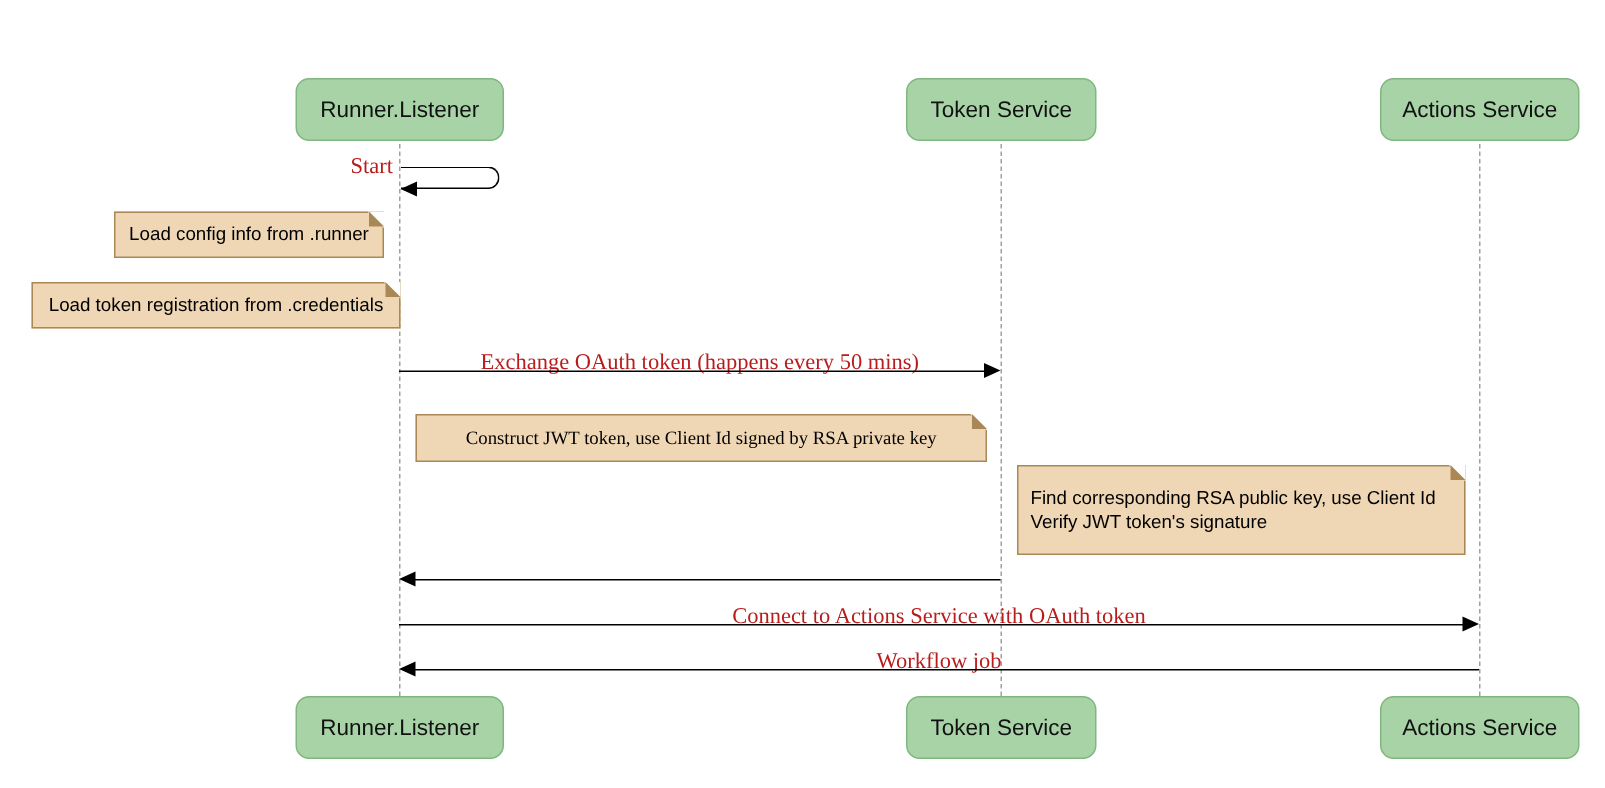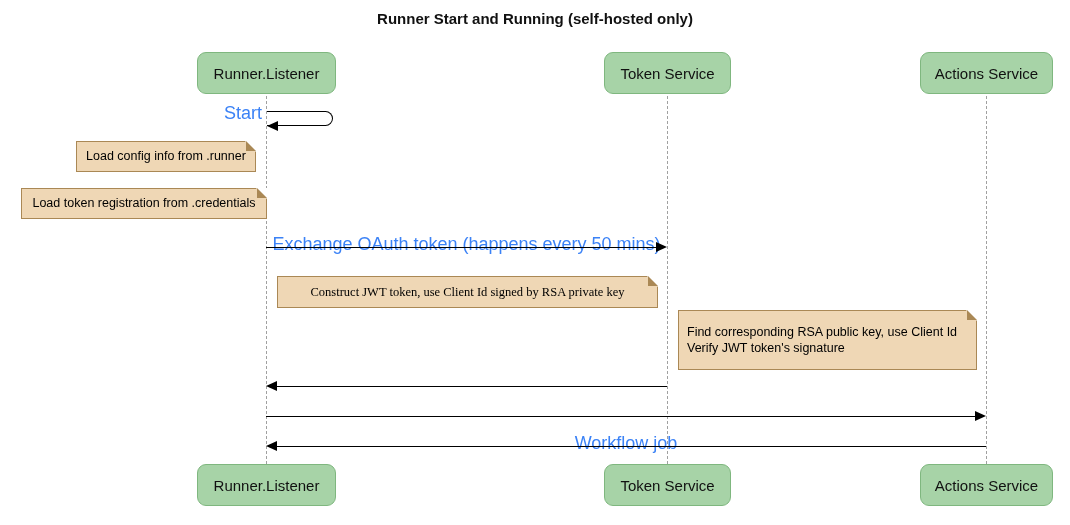--- a/index.html
+++ b/index.html
@@ -38,23 +38,24 @@
     border-left: 1px dashed var(--lifeline, #a0a0a0);
   }
   .msg-line {
     position: absolute;
     height: 0;
     border-top: 1px solid var(--arrow, #000);
   }
   .msg-label {
     position: absolute;
     text-align: center;
-    font-size: 18px;
-    color: #3b82f6;
+    font-size: 15px;
+    color: #b91c1c;
     white-space: nowrap;
+    font-family: Liberation Serif, serif;
   }
   .arrow-right {
     position: absolute; width: 0; height: 0;
     border-top: 5px solid transparent;
     border-bottom: 5px solid transparent;
     border-left: 11px solid var(--arrow, #000);
   }
   .arrow-left {
     position: absolute; width: 0; height: 0;
     border-top: 5px solid transparent;
@@ -98,21 +99,20 @@
     width: 0; height: 0;
     border-bottom: 10px solid var(--note-border, #aa8855);
     border-right: 10px solid transparent;
   }
 </style>
 </head>
 <body>
 
 <div class="canvas">
 
-  <div class="title">Runner Start and Running (self-hosted only)</div>
 
   <div class="lifeline" style="left:266px; top:86px; height:378px;"></div>
   <div class="lifeline" style="left:667px; top:86px; height:378px;"></div>
   <div class="lifeline" style="left:986px; top:86px; height:378px;"></div>
 
   <div class="participant" style="left:197px; top:52px; width:139px;">
     <span>Runner.Listener</span>
   </div>
   <div class="participant" style="left:604px; top:52px; width:127px;">
     <span>Token Service</span>
@@ -142,20 +142,21 @@
   </div>
 
   <div class="note left-text" style="left:678px; top:310px; width:299px; height:60px;">
     <span>Find corresponding RSA public key, use Client Id
 Verify JWT token's signature</span>
   </div>
 
   <div class="msg-line" style="left:276px; top:386px; width:391px;"></div>
   <div class="arrow-left" style="left:266px; top:381px;"></div>
 
+  <div class="msg-label" style="left:266px; top:403px; width:720px;">Connect to Actions Service with OAuth token</div>
   <div class="msg-line" style="left:266px; top:416px; width:711px;"></div>
   <div class="arrow-right" style="left:975px; top:411px;"></div>
 
   <div class="msg-label" style="left:266px; top:433px; width:720px;">Workflow job</div>
   <div class="msg-line" style="left:276px; top:446px; width:710px;"></div>
   <div class="arrow-left" style="left:266px; top:441px;"></div>
 
   <div class="participant" style="left:197px; top:464px; width:139px;">
     <span>Runner.Listener</span>
   </div>

